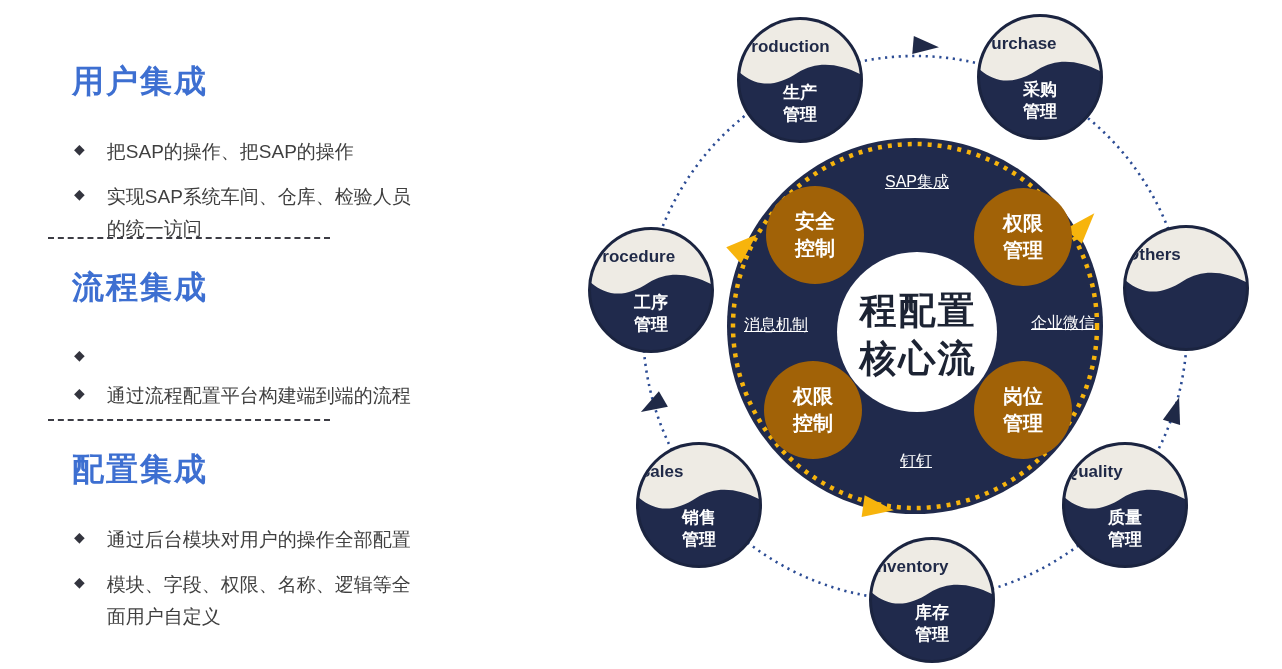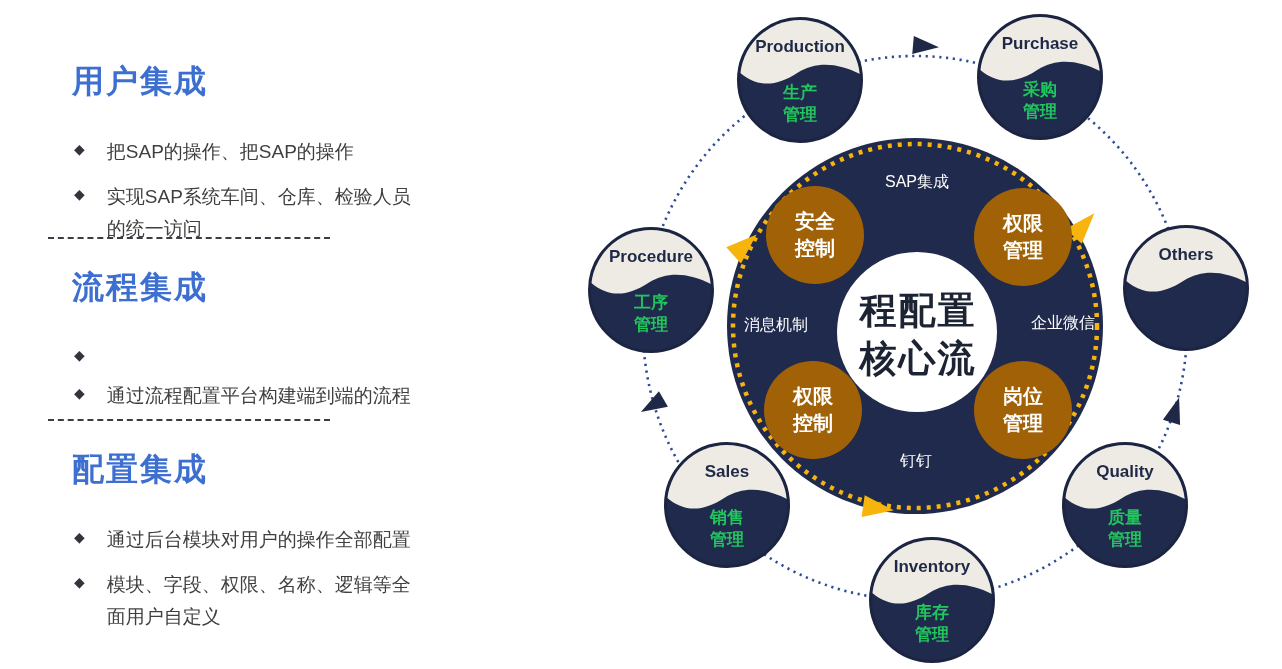--- a/index.html
+++ b/index.html
@@ -19,45 +19,45 @@
   .divider { position:absolute; left:48px; width:282px; height:0; border-top:2px dashed #3c3c44; }
   .div-1 { top:237px; } .div-2 { top:419px; }
 
   
   .diagram { position:absolute; left:580px; top:0; width:702px; height:669px; }
   .ring-svg { position:absolute; left:0; top:0; width:702px; height:669px; }
 
   .center-text { position:absolute; left:238px; top:287px; width:200px; text-align:center;
                  font-size:37px; font-weight:900; color:#1c2333; line-height:1.3; letter-spacing:2px; }
 
-  .inner-label { position:absolute; color:#ffffff; font-size:16px; font-weight:500; text-align:center; }
+  .inner-label { position:absolute; color:#ffffff; font-size:16px; font-weight:500; text-align:center;text-decoration:underline; }
   .lbl-top    { left:277px; top:172px; width:120px; }
   .lbl-left   { left:136px; top:315px; width:120px; }
   .lbl-right  { left:423px; top:313px; width:120px; }
   .lbl-bottom { left:286px; top:451px; width:100px; }
 
   .blue-circle { position:absolute; width:98px; height:98px; border-radius:50%;
                  background:#a16207; display:flex; align-items:center; justify-content:center;
                  text-align:center; color:#fff; font-size:20px; font-weight:700; line-height:1.35; }
   .bc-1 { left:186px; top:186px; } .bc-2 { left:394px; top:188px; }
   .bc-3 { left:184px; top:361px; } .bc-4 { left:394px; top:361px; }
 
   .node { position:absolute; width:126px; height:126px; border-radius:50%;
           background:#202a4c; border:3px solid #1b2440; overflow:hidden; }
   .node .wave { position:absolute; left:0; top:0; width:100%; height:100%; }
   .node .wave path { fill:#eeebe4; }
-  .node-en { position:absolute; left:0; top:14%; width:100%; text-align:center;
+  .node-en { position:absolute; left:0; top:14%; width:100%; 
              font-size:17px; font-weight:700; color:#1f2947; }
   .node-zh { position:absolute; left:0; top:52%; width:100%; text-align:center;
-             font-size:17px; font-weight:600; color:#22c55e; line-height:1.3; }
+             font-size:17px; font-weight:600; color:#ffffff; line-height:1.3; }
   .n-production { left:157px; top:17px; }
   .n-purchase   { left:397px; top:14px; }
   .n-procedure  { left:8px;   top:227px; }
   .n-others     { left:543px; top:225px; }
-  .n-sales      { left:84px;  top:442px; }
+  .n-sales      { left:56px;  top:442px; }
   .n-quality    { left:482px; top:442px; }
   .n-inventory  { left:289px; top:537px; }
 </style>
 </head>
 <body>
 
 <div class="stage">
 
   <div class="left-panel">
 

